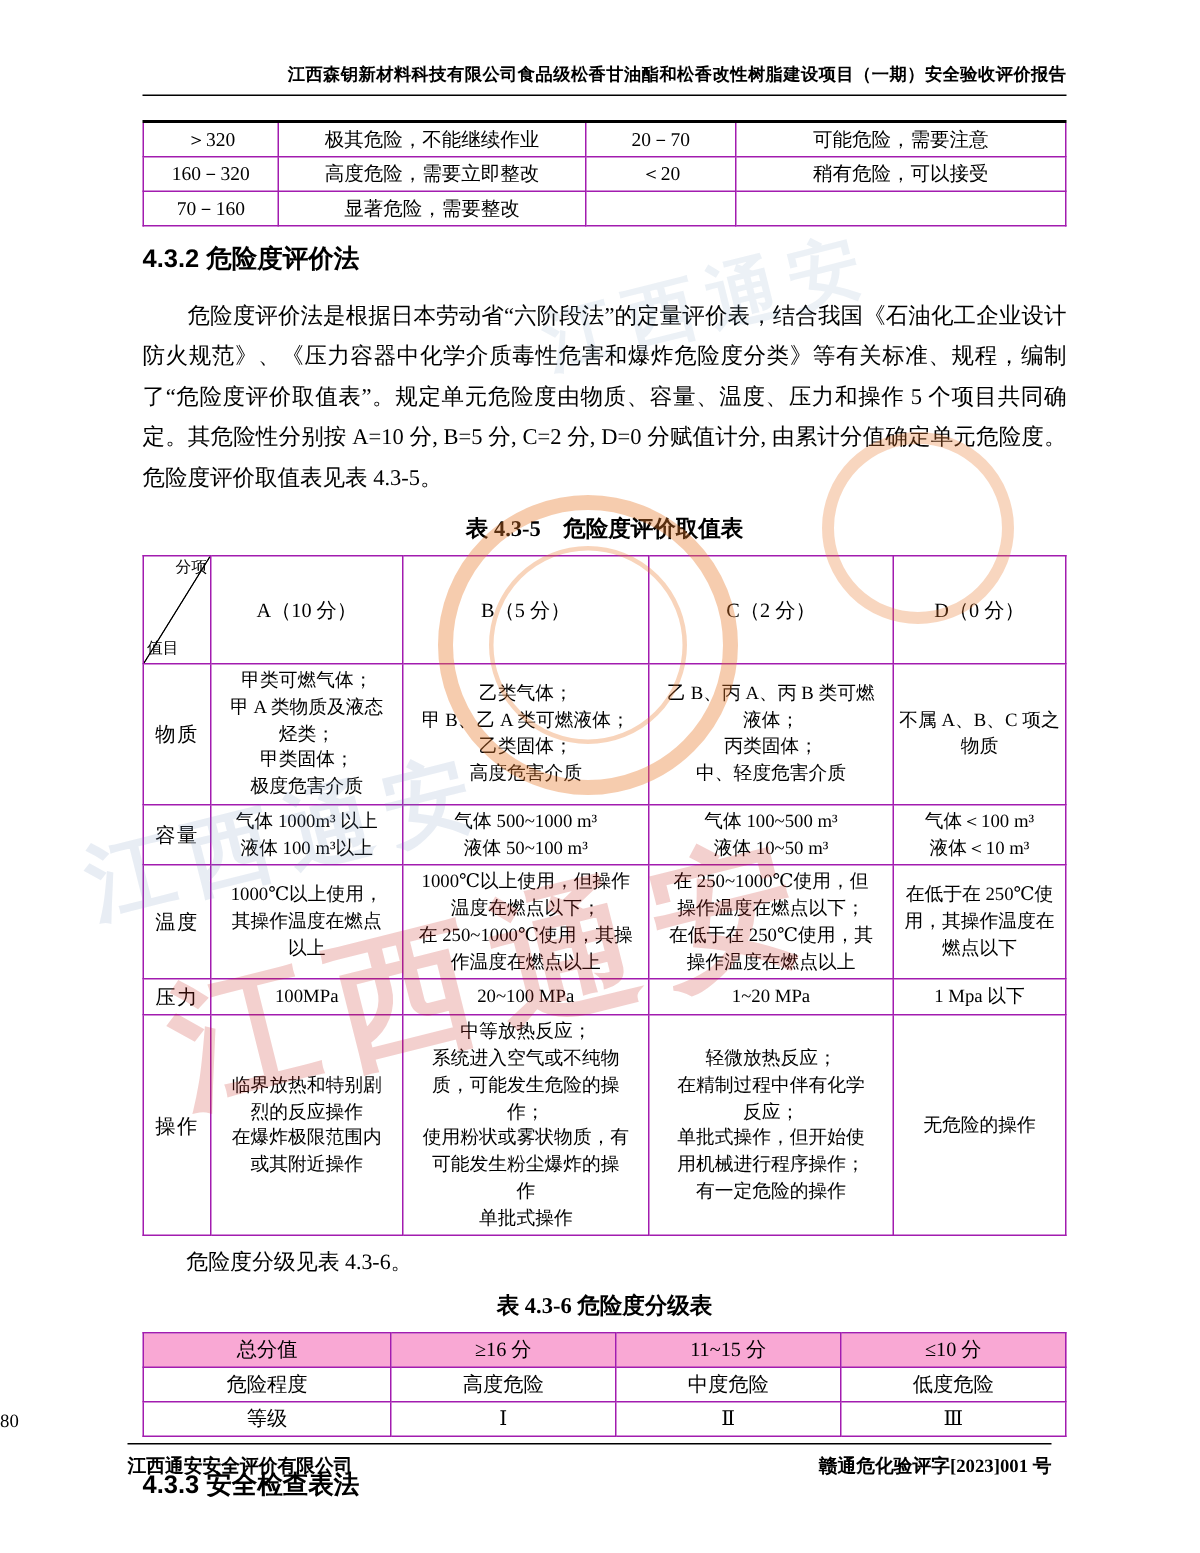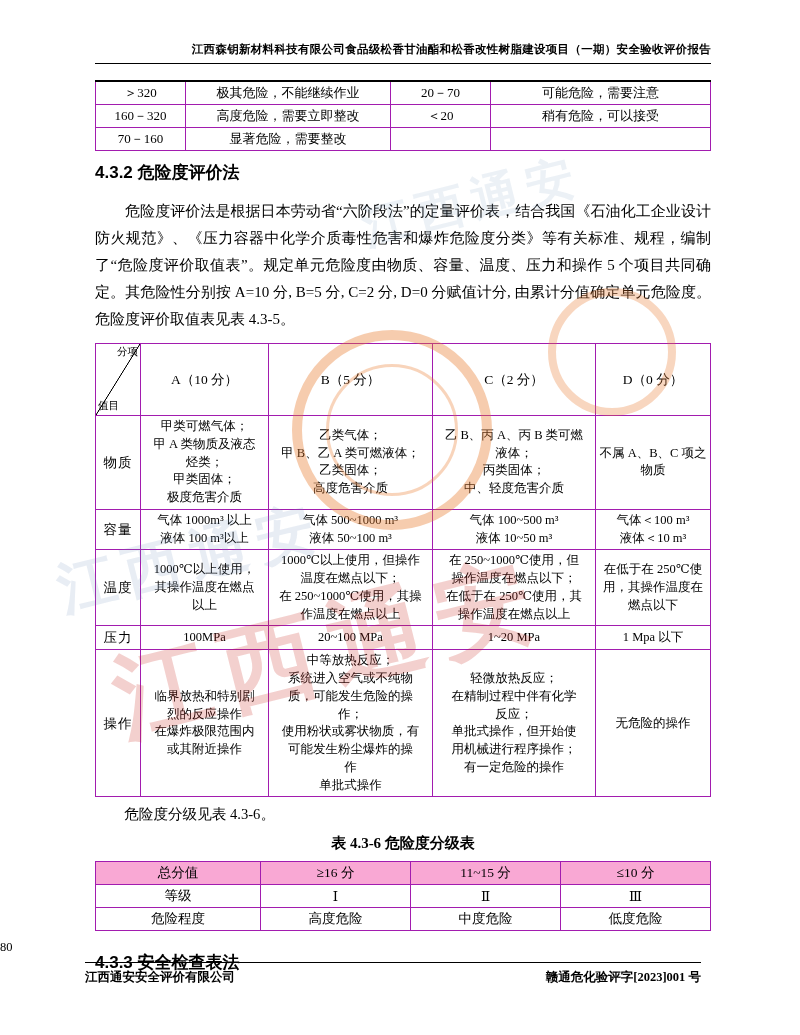--- a/index.html
+++ b/index.html
@@ -147,20 +147,21 @@
           <td>显著危险，需要整改</td>
           <td></td>
           <td></td>
         </tr>
       </tbody>
     </table>
 
     <h2 class="sec">4.3.2 危险度评价法</h2>
     <p class="para">危险度评价法是根据日本劳动省“六阶段法”的定量评价表，结合我国《石油化工企业设计防火规范》、《压力容器中化学介质毒性危害和爆炸危险度分类》等有关标准、规程，编制了“危险度评价取值表”。规定单元危险度由物质、容量、温度、压力和操作 5 个项目共同确定。其危险性分别按 A=10 分, B=5 分, C=2 分, D=0 分赋值计分, 由累计分值确定单元危险度。危险度评价取值表见表 4.3-5。</p>
 
+    <div class="tbl-title">表 4.3-5　危险度评价取值表</div>
     <table class="main-table">
       <colgroup>
           <col style="width:45px">
           <col style="width:128px">
           <col style="width:164px">
           <col style="width:163px">
           <col style="width:115px">
         </colgroup>
       <tbody>
         <tr>
@@ -263,30 +264,30 @@
           <col style="width:150px">
         </colgroup>
       <tbody>
         <tr class="shaded">
           <td>总分值</td>
           <td>≥16 分</td>
           <td>11~15 分</td>
           <td>≤10 分</td>
         </tr>
         <tr>
+          <td>危险程度</td>
+          <td>高度危险</td>
+          <td>中度危险</td>
+          <td>低度危险</td>
+        </tr>
+        <tr>
           <td>等级</td>
           <td>Ⅰ</td>
           <td>Ⅱ</td>
           <td>Ⅲ</td>
-        </tr>
-        <tr>
-          <td>危险程度</td>
-          <td>高度危险</td>
-          <td>中度危险</td>
-          <td>低度危险</td>
         </tr>
       </tbody>
     </table>
 
     <h2 class="sec sec433">4.3.3 安全检查表法</h2>
 
   </div>
 
   <div class="pageno">80</div>
   <div class="footer">

